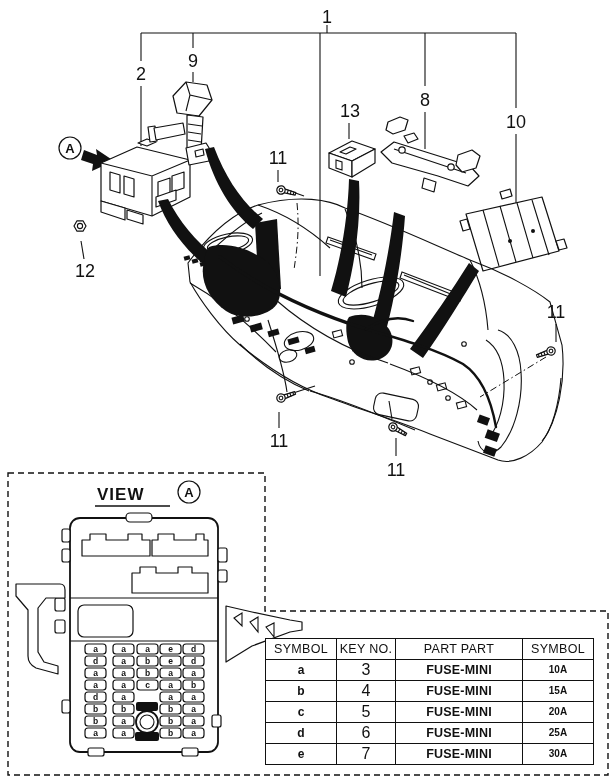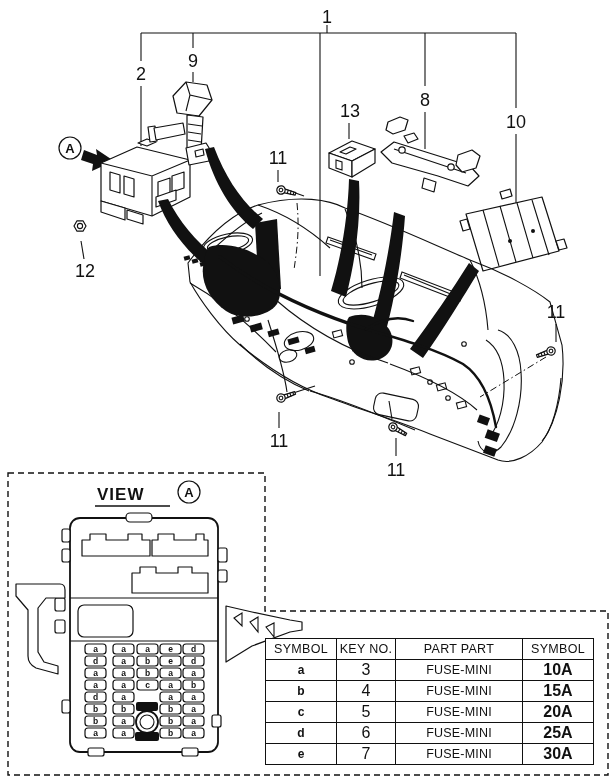--- a/index.html
+++ b/index.html
@@ -20,22 +20,22 @@
   .marker{font:700 13px "Liberation Sans",sans-serif;fill:#111;text-anchor:middle;}
   .fuseletter{font:700 8.5px "Liberation Sans",sans-serif;fill:#111;text-anchor:middle;}
   
   .parts-table{position:absolute;left:265px;top:638px;width:328px;border-collapse:collapse;
                table-layout:fixed;background:#fff;}
   .parts-table th,.parts-table td{border:1.7px solid #111;padding:0;text-align:center;
                height:20px;line-height:20px;overflow:hidden;white-space:nowrap;}
   .parts-table th{font-size:12.5px;font-weight:400;letter-spacing:0.3px;}
   td.c-symbol{font-size:12px;font-weight:700;}
   td.c-key{font-size:16px;font-weight:400;}
-  td.c-part{font-size:12.5px;font-weight:400;letter-spacing:0.2px;}
-  td.c-remark{font-size:16px;font-weight:700;}
+  td.c-part{font-size:12.5px;font-weight:700;letter-spacing:0.2px;}
+  td.c-remark{font-size:10px;font-weight:700;}
 </style>
 </head>
 <body>
 
 <div class="page">
 <svg width="616" height="781" viewBox="0 0 616 781">
 
   <g>
     <path class="ln" d="M141,33 H516"></path>
     <path class="ln" d="M327,25 V33"></path>

